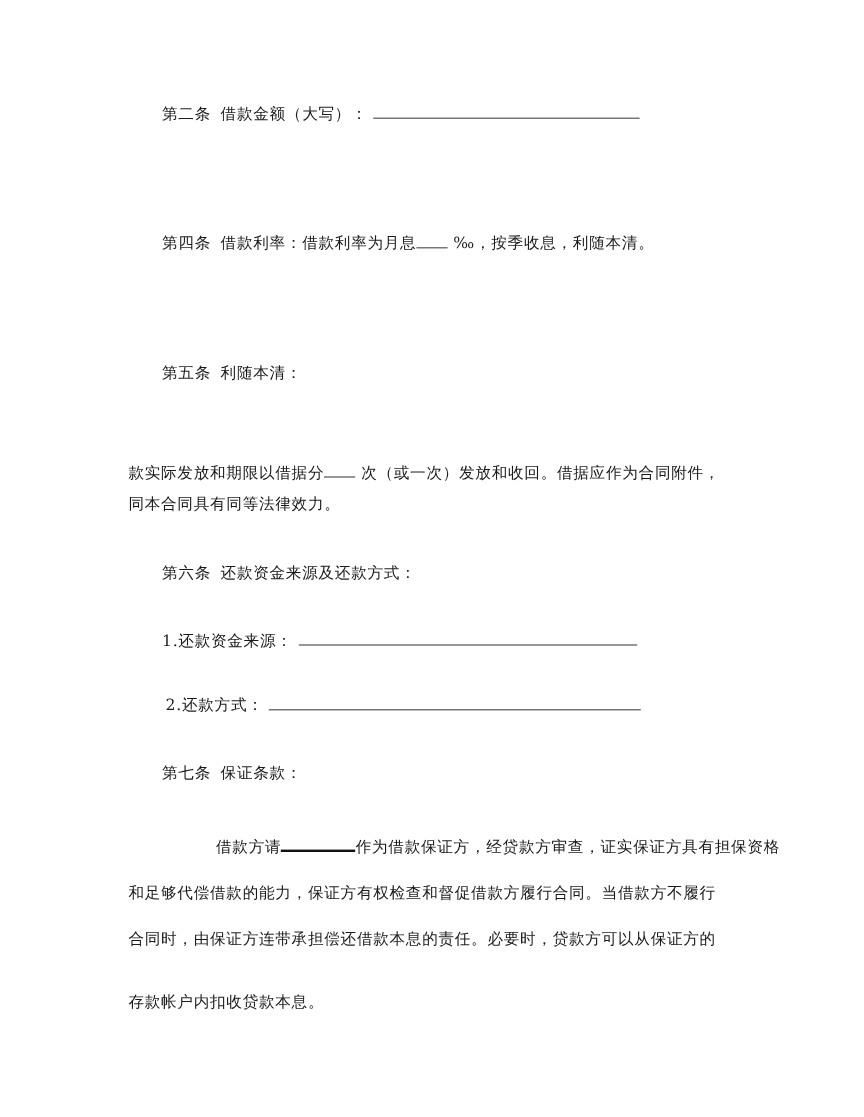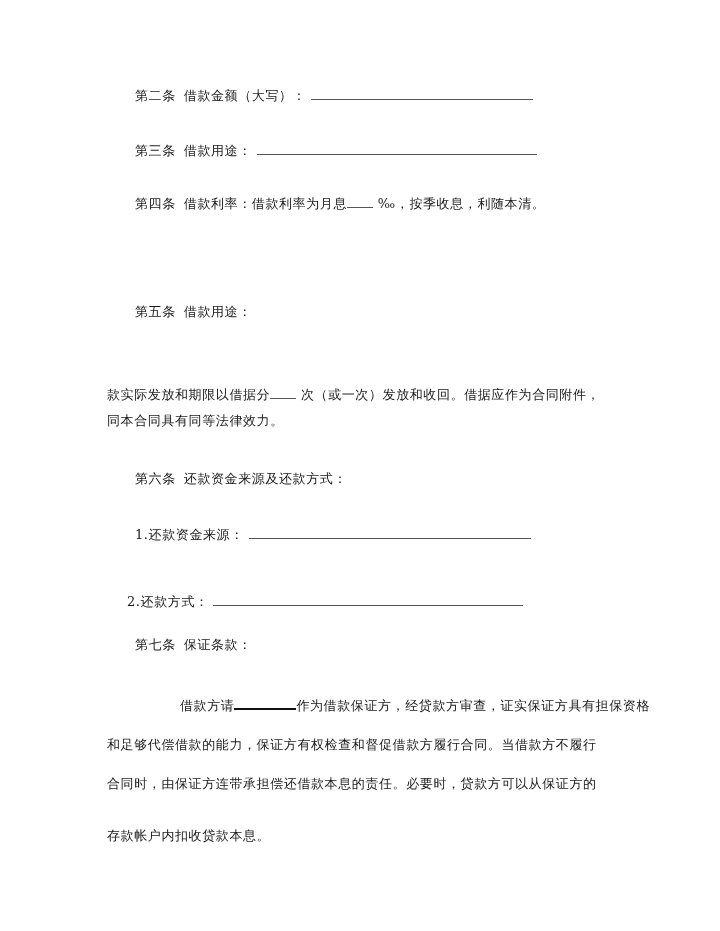--- a/index.html
+++ b/index.html
@@ -14,53 +14,49 @@
 </head>
 <body>
 
 <div class="page">
 
   <div class="line" style="left:135px; top:88px;">
     <span>第二条</span><span class="gap"></span><span>借款金额（大写）：</span>
     <span class="blank" style="width:222px;"></span>
   </div>
 
-  <div class="line" style="left:135px; top:143px;">
-    <span>第三条</span><span class="gap"></span><span>借款用途：</span>
-    <span class="blank" style="width:280px;"></span>
-  </div>
 
   <div class="line" style="left:135px; top:196px;">
     <span>第四条</span><span class="gap"></span><span>借款利率：借款利率为月息</span><span class="blank" style="width:26px;"></span>
     <span>‰，按季收息，利随本清。</span>
   </div>
 
 
   <div class="line" style="left:135px; top:304px;">
-    <span>第五条</span><span class="gap"></span><span>借款用途：</span>
+    <span>第五条</span><span class="gap"></span><span>利随本清：</span>
   </div>
 
 
   <div class="line" style="left:107px; top:387px;">
     <span>款实际发放和期限以借据分</span><span class="blank" style="width:26px;"></span>
     <span>次（或一次）发放和收回。借据应作为合同附件，</span>
   </div>
 
   <div class="line" style="left:107px; top:413px;">同本合同具有同等法律效力。</div>
 
   <div class="line" style="left:135px; top:471px;text-align:right;">
     <span>第六条</span><span class="gap"></span><span>还款资金来源及还款方式：</span>
   </div>
 
   <div class="line" style="left:135px; top:527px;">
     <span>1.还款资金来源：</span>
     <span class="blank" style="width:282px;"></span>
   </div>
 
-  <div class="line" style="left:127px; top:581px;margin-top:13px;">
+  <div class="line" style="left:138px; top:581px;">
     <span>2.还款方式：</span>
     <span class="blank" style="width:310px;"></span>
   </div>
 
   <div class="line" style="left:135px; top:637px;">
     <span>第七条</span><span class="gap"></span><span>保证条款：</span>
   </div>
 
   <div class="line" style="left:135px; top:698px;margin-left:45px;">
     <span>借款方请</span><span class="blank thick" style="width:62px;"></span><span>作为借款保证方，经贷款方审查，证实保证方具有担保资格</span>

